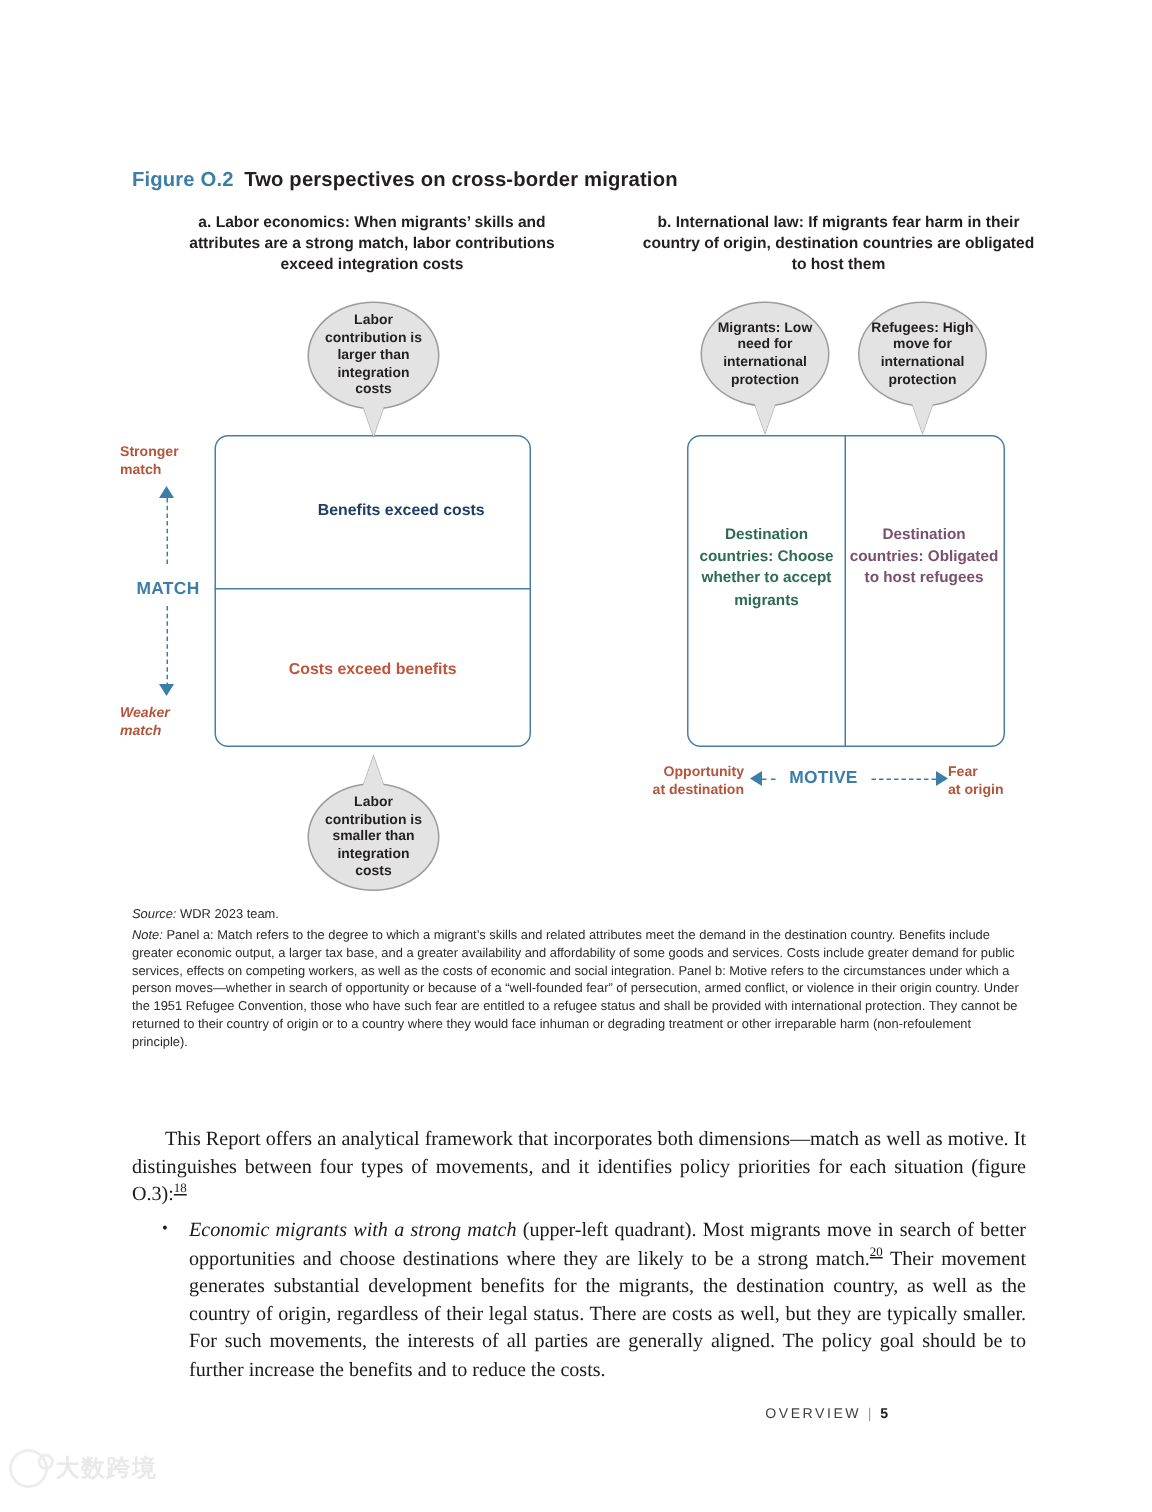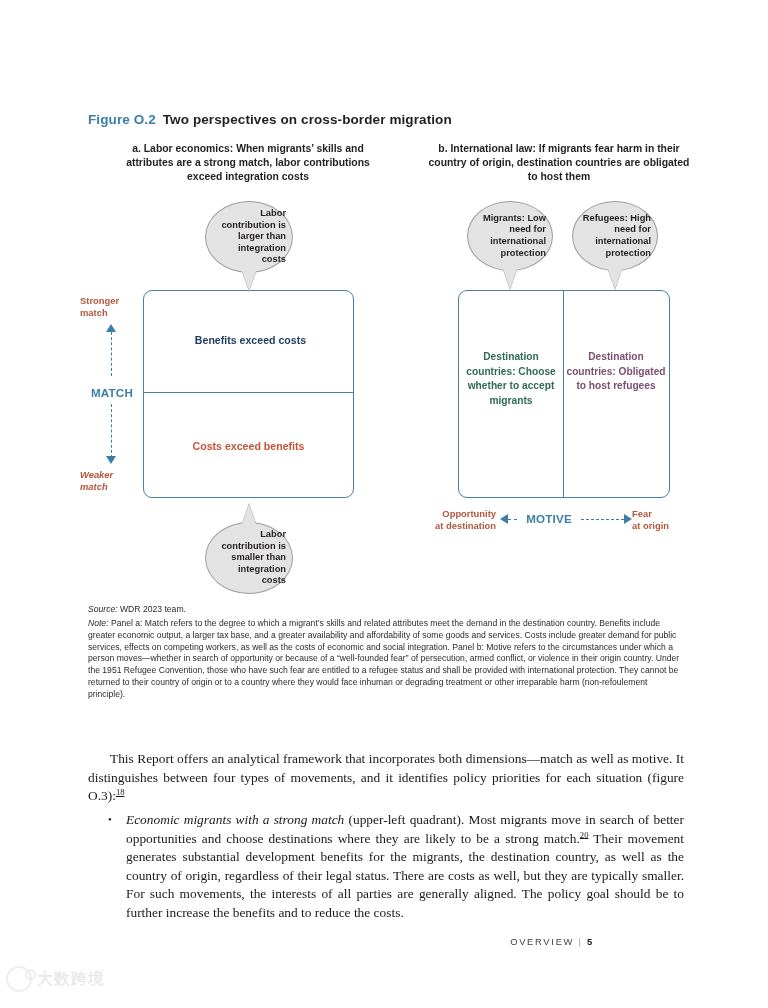--- a/index.html
+++ b/index.html
@@ -55,21 +55,21 @@
 
   
   .bubble {
     position: absolute;
     background: #e3e3e3;
     border: 1px solid #9c9c9c;
     border-radius: 50%;
     display: flex;
     align-items: center;
     justify-content: center;
-    text-align: right;
+    text-align: center;
     font-size: 9.3px;
     font-weight: bold;
     line-height: 11.6px;
     color: #231f20;
     box-sizing: border-box;
     padding: 0 6px;
     z-index: 3;
   }
   .bubble .tail {
     position: absolute;
@@ -129,21 +129,21 @@
     z-index: 3;
   }
 
   .quad-label {
     position: absolute;
     text-align: center;
     font-weight: bold;
     z-index: 4;
   }
   #quad-a-top {
-    left: 143px; top: 334px; width: 215px;
+    left: 160px; top: 334px; width: 215px;
     font-size: 10.6px; color: #1f3e63;
   }
   #quad-a-bot {
     left: 143px; top: 440px; width: 211px;
     font-size: 10.6px; color: #c2543a;
   }
   #quad-b-left {
     left: 461px; top: 350px; width: 100px;
     font-size: 10.2px; color: #2f6b53; line-height: 14.6px;
   }
@@ -359,21 +359,21 @@
   <div class="bubble tail-up" id="bubble-a-bot">
     <span>Labor contribution is smaller than integration costs</span>
     <span class="tail"></span>
   </div>
 
   <div class="bubble tail-down" id="bubble-b-left">
     <span>Migrants: Low need for international protection</span>
     <span class="tail"></span>
   </div>
   <div class="bubble tail-down" id="bubble-b-right">
-    <span>Refugees: High need for international protection</span>
+    <span>Refugees: High move for international protection</span>
     <span class="tail"></span>
   </div>
 
   <div class="frame" id="frame-a"></div>
   <div class="divider-h"></div>
   <div class="quad-label" id="quad-a-top">Benefits exceed costs</div>
   <div class="quad-label" id="quad-a-bot">Costs exceed benefits</div>
 
   <div class="axis-cap" id="cap-stronger">Stronger
 match</div>

